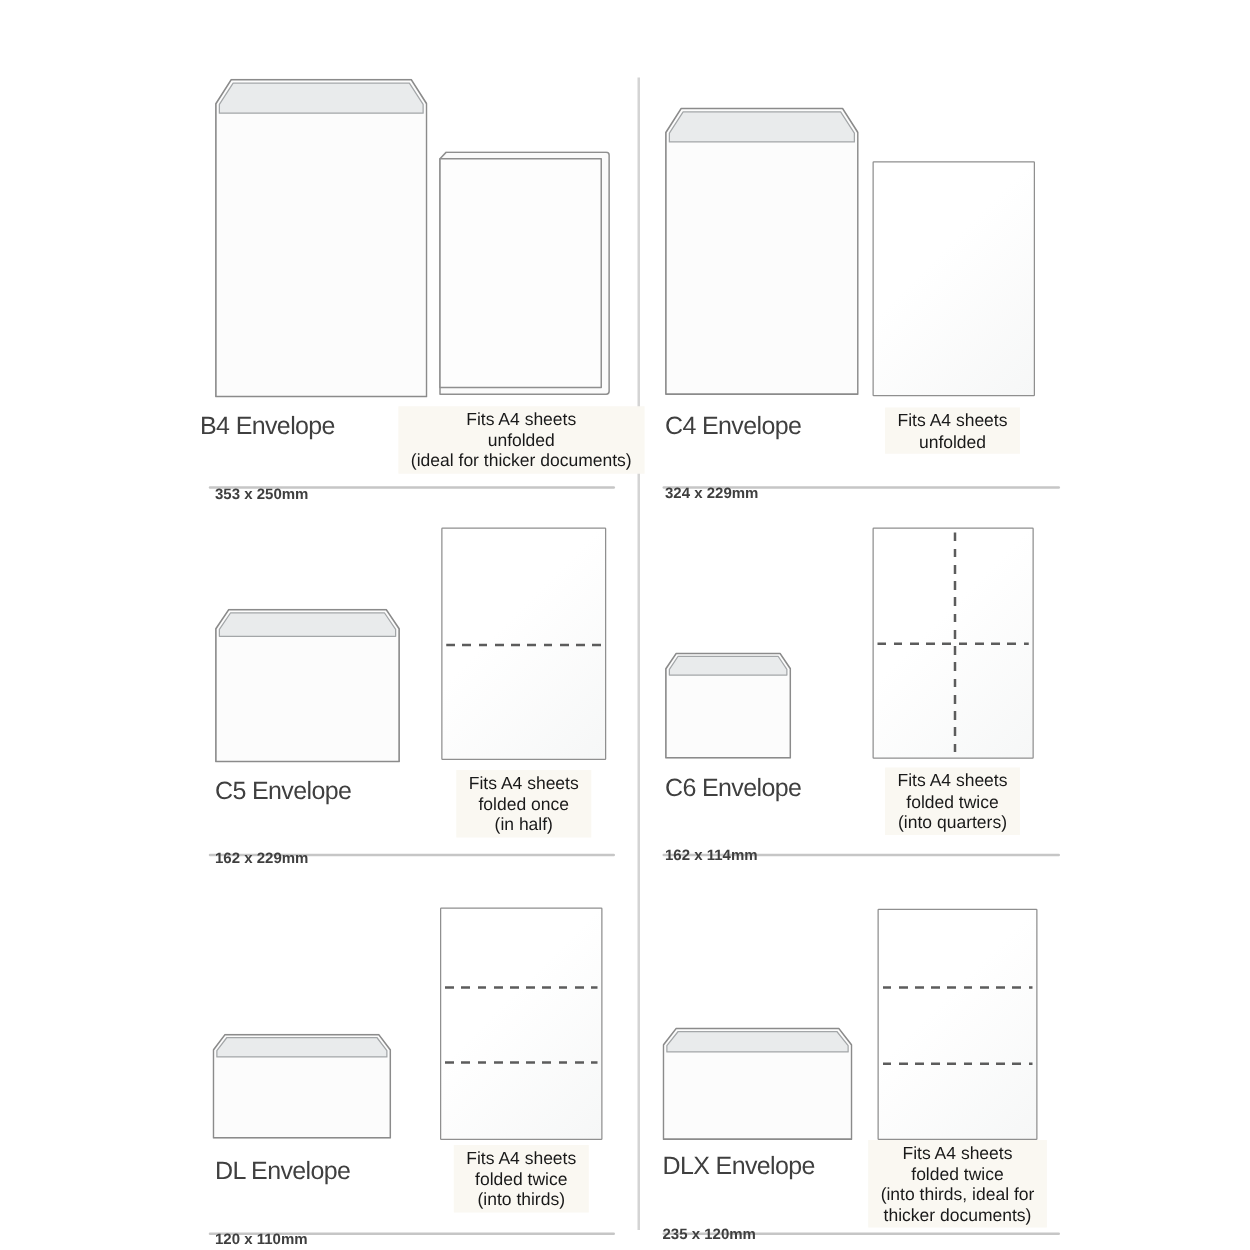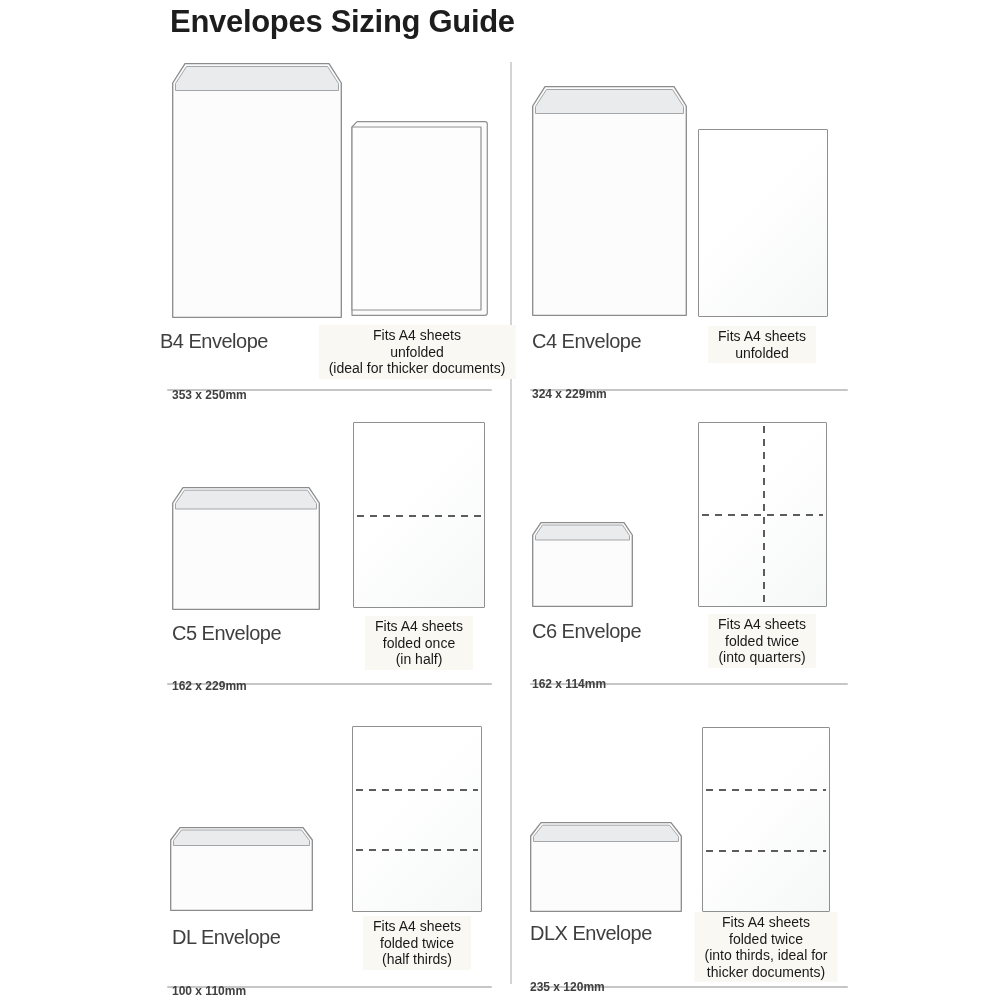--- a/index.html
+++ b/index.html
@@ -45,21 +45,20 @@
     text-align:center; font-size:14px; font-weight:normal; color:#191919; line-height:16.5px;
     background:#faf8f2; padding:2px 10px; white-space:nowrap;
   }
   .caption span { display:block; }
 </style>
 </head>
 <body>
 
 <div class="stage">
 
-  <h1 class="page-title">Envelopes Sizing Guide</h1>
 
   <div class="v-divider" style="left:510px; top:62px; height:922px;"></div>
   <div class="h-divider" style="left:167px; top:389px; width:325px;"></div>
   <div class="h-divider" style="left:530px; top:389px; width:318px;"></div>
   <div class="h-divider" style="left:167px; top:683px; width:325px;"></div>
   <div class="h-divider" style="left:530px; top:683px; width:318px;"></div>
   <div class="h-divider" style="left:167px; top:986px; width:325px;"></div>
   <div class="h-divider" style="left:530px; top:986px; width:318px;"></div>
 
   <div class="cell">
@@ -132,25 +131,25 @@
   <div class="cell">
     <svg class="env-svg" style="left:170px; top:827px;" width="143" height="84" viewBox="0 0 143 84">
       <path d="M10,0.7 L133,0.7 L142.3,13 L142.3,83.3 L0.7,83.3 L0.7,13 Z" fill="#fcfcfc" stroke="#8b8b8b" stroke-width="1.3" stroke-linejoin="round"></path>
       <path d="M11.5,3 L131.5,3 L139.5,13.5 L139.5,18.5 L3.5,18.5 L3.5,13.5 Z" fill="#e9ebec" stroke="#a3a6a8" stroke-width="1" stroke-linejoin="round"></path>
     </svg>
     <div class="sheet" style="left:352px; top:726px; width:130px; height:186px;">
       <div class="fold-h" style="top:33.5%;"></div>
       <div class="fold-h" style="top:66.5%;"></div>
     </div>
     <div class="env-name" style="left:172px; top:926px;">DL Envelope</div>
-    <div class="env-size" style="left:172px; top:949px;">100 x 110mm</div>
+    <div class="env-size" style="left:172px; top:949px;">120 x 110mm</div>
     <div class="caption" style="left:417px; top:916px;">
       <span>Fits A4 sheets</span>
       <span>folded twice</span>
-      <span>(half thirds)</span>
+      <span>(into thirds)</span>
     </div>
   </div>
 
   <div class="cell">
     <svg class="env-svg" style="left:530px; top:822px;" width="152" height="90" viewBox="0 0 152 90">
       <path d="M11,0.7 L141,0.7 L151.3,14 L151.3,89.3 L0.7,89.3 L0.7,14 Z" fill="#fcfcfc" stroke="#8b8b8b" stroke-width="1.3" stroke-linejoin="round"></path>
       <path d="M12.5,3.2 L139.5,3.2 L148.5,14.5 L148.5,19.5 L3.5,19.5 L3.5,14.5 Z" fill="#e9ebec" stroke="#a3a6a8" stroke-width="1" stroke-linejoin="round"></path>
     </svg>
     <div class="sheet" style="left:702px; top:727px; width:128px; height:185px;">
       <div class="fold-h" style="top:33.5%;"></div>

